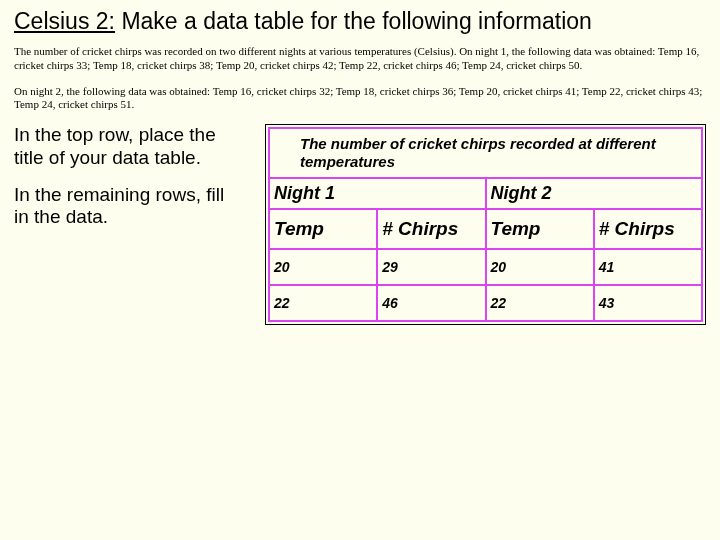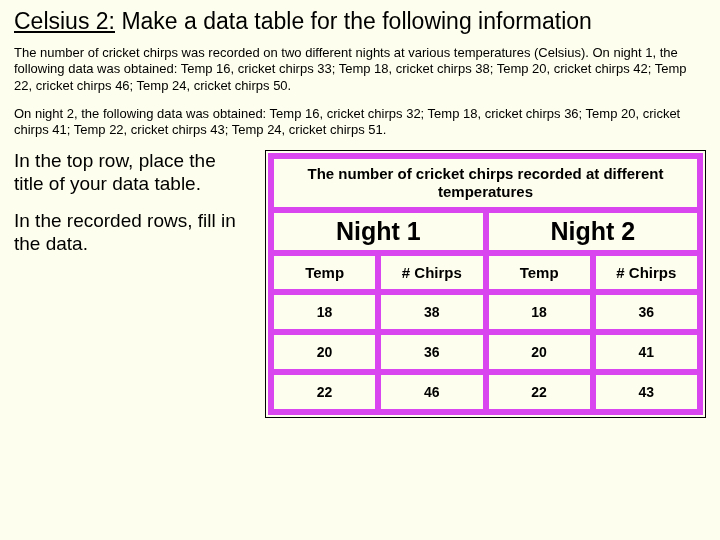--- a/index.html
+++ b/index.html
@@ -14,23 +14,24 @@
     position: relative;
   }
   .heading {
     font-size: 23px;
     margin: 0 0 10px 0;
   }
   .heading .label {
     text-decoration: underline;
   }
   .para {
-    font-size: 13px;
+    font-size: 11px;
     line-height: 1.25;
     margin: 0 0 12px 0;
+    font-family: Liberation Serif, serif;
   }
   .content-row {
     display: flex;
     gap: 21px;
     margin-top: 6px;
   }
   .instructions {
     width: 230px;
     font-size: 19px;
     line-height: 1.2;
@@ -41,39 +42,40 @@
     border: 1px solid #000;
     padding: 2px;
     background: #fefeee;
   }
   table {
     width: 100%;
     border-collapse: collapse;
     table-layout: fixed;
   }
   td, th {
-    border: 6px solid #d946ef;
+    border: 2px solid #d946ef;
     padding: 6px 4px;
-    text-align: center;
+    text-align: left;
     font-family: Arial, Helvetica, sans-serif;
+    font-style: italic;
   }
   .title-cell {
     font-weight: bold;
     font-size: 15px;
     line-height: 1.2;
     padding: 6px 30px;
   }
   .night-cell {
     font-weight: bold;
-    font-size: 25px;
+    font-size: 18px;
     padding: 4px;
   }
   .head-cell {
     font-weight: bold;
-    font-size: 15px;
+    font-size: 19px;
     padding: 8px 4px;
   }
   .data-cell {
     font-weight: bold;
     font-size: 14px;
     padding: 9px 4px;
   }
 </style>
 </head>
 <body>
@@ -82,48 +84,42 @@
   <span class="label">Celsius 2:</span>
   <span>Make a data table for the following information</span>
 </div>
 
 <p class="para">The number of cricket chirps was recorded on two different nights at various temperatures (Celsius).  On night 1, the following data was obtained:  Temp 16, cricket chirps 33;   Temp 18, cricket chirps 38; Temp 20, cricket chirps 42; Temp 22, cricket chirps 46; Temp 24, cricket chirps 50.</p>
 <p class="para">On night 2, the following data was obtained:  Temp 16, cricket chirps 32;   Temp 18, cricket chirps 36; Temp 20, cricket chirps 41; Temp 22, cricket chirps 43; Temp 24, cricket chirps 51.</p>
 
 <div class="content-row">
   <div class="instructions">
     <p>In the top row, place the title of your data table.</p>
-    <p>In the recorded rows, fill in the data.</p>
+    <p>In the remaining rows, fill in the data.</p>
   </div>
 
   <div class="table-wrap">
     <table>
       <tbody>
           <tr>
         <td colspan="4" class="title-cell">The number of cricket chirps recorded at different temperatures</td>
       </tr>
       <tr>
         <td colspan="2" class="night-cell">Night 1</td>
         <td colspan="2" class="night-cell">Night 2</td>
       </tr>
       <tr>
         <td class="head-cell">Temp</td>
         <td class="head-cell"># Chirps</td>
         <td class="head-cell">Temp</td>
         <td class="head-cell"># Chirps</td>
       </tr>
       <tr>
-        <td class="data-cell">18</td>
-        <td class="data-cell">38</td>
-        <td class="data-cell">18</td>
-        <td class="data-cell">36</td>
-      </tr>
-      <tr>
         <td class="data-cell">20</td>
-        <td class="data-cell">36</td>
+        <td class="data-cell">29</td>
         <td class="data-cell">20</td>
         <td class="data-cell">41</td>
       </tr>
       <tr>
         <td class="data-cell">22</td>
         <td class="data-cell">46</td>
         <td class="data-cell">22</td>
         <td class="data-cell">43</td>
       </tr>
     </tbody>

